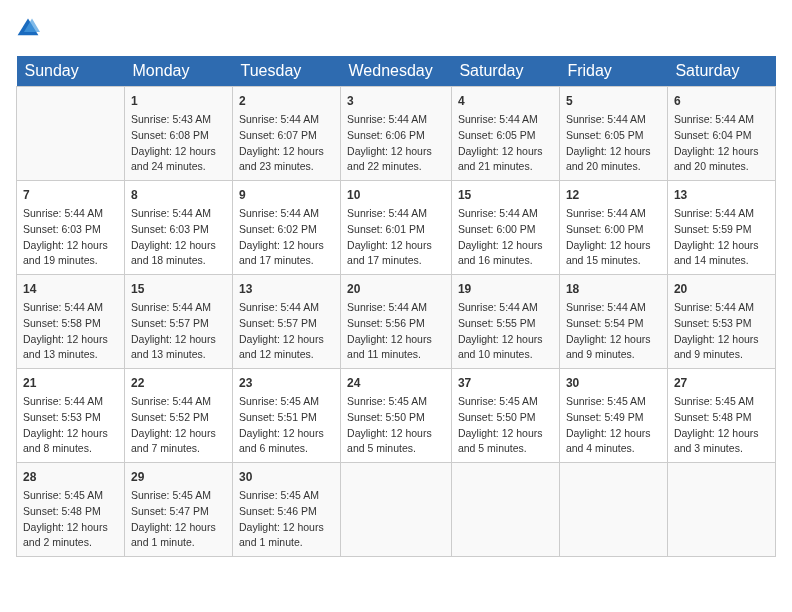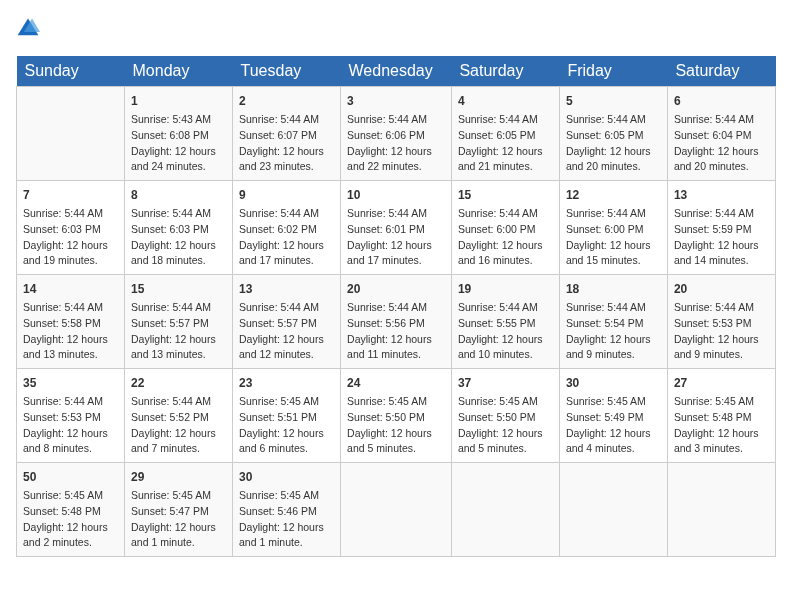--- a/index.html
+++ b/index.html
@@ -266,21 +266,21 @@
         <td>
           <span class="day-num">20</span>
           <div class="day-info" style="white-space: pre-line;">Sunrise: 5:44 AM
 Sunset: 5:53 PM
 Daylight: 12 hours
 and 9 minutes.</div>
         </td>
       </tr>
       <tr>
         <td>
-          <span class="day-num">35</span>
+          <span class="day-num">21</span>
           <div class="day-info" style="white-space: pre-line;">Sunrise: 5:44 AM
 Sunset: 5:53 PM
 Daylight: 12 hours
 and 8 minutes.</div>
         </td>
         <td>
           <span class="day-num">22</span>
           <div class="day-info" style="white-space: pre-line;">Sunrise: 5:44 AM
 Sunset: 5:52 PM
 Daylight: 12 hours
@@ -317,21 +317,21 @@
         <td>
           <span class="day-num">27</span>
           <div class="day-info" style="white-space: pre-line;">Sunrise: 5:45 AM
 Sunset: 5:48 PM
 Daylight: 12 hours
 and 3 minutes.</div>
         </td>
       </tr>
       <tr>
         <td>
-          <span class="day-num">50</span>
+          <span class="day-num">28</span>
           <div class="day-info" style="white-space: pre-line;">Sunrise: 5:45 AM
 Sunset: 5:48 PM
 Daylight: 12 hours
 and 2 minutes.</div>
         </td>
         <td>
           <span class="day-num">29</span>
           <div class="day-info" style="white-space: pre-line;">Sunrise: 5:45 AM
 Sunset: 5:47 PM
 Daylight: 12 hours

